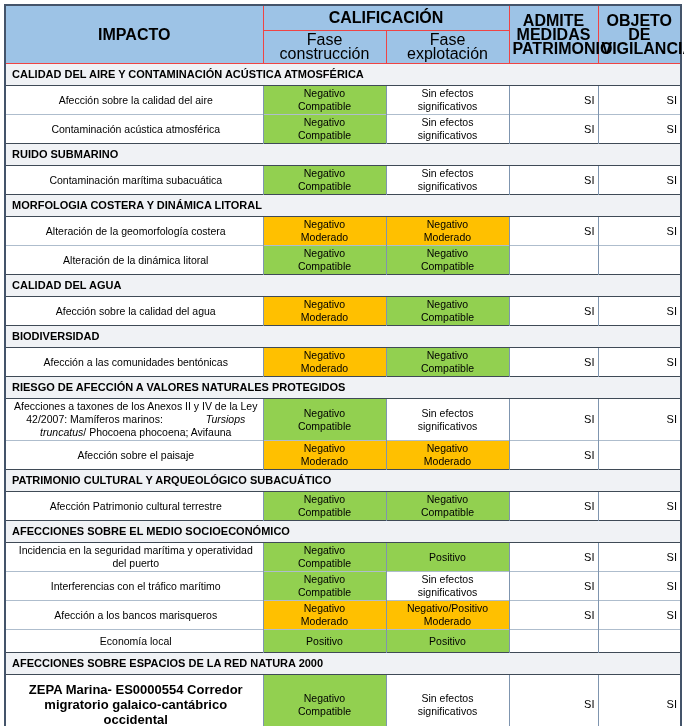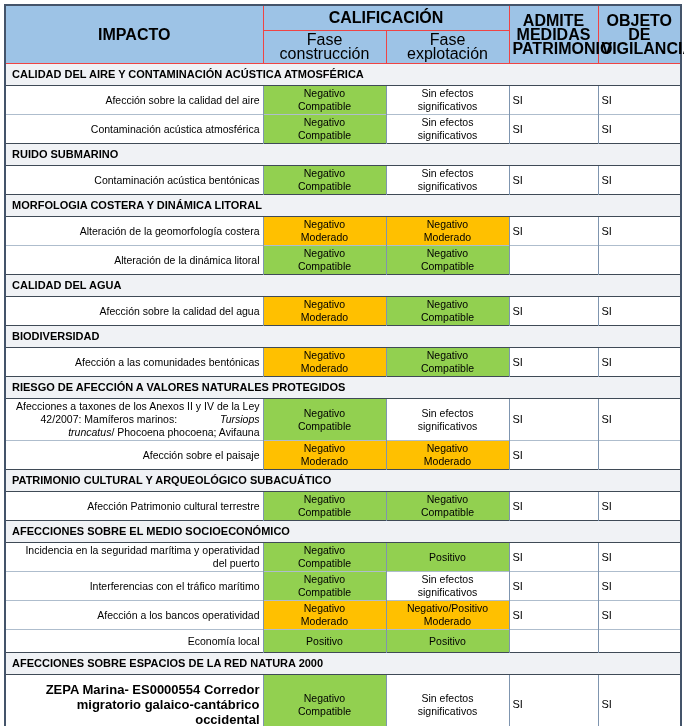--- a/index.html
+++ b/index.html
@@ -50,32 +50,32 @@
     border-right: 1px solid #7F95AF;
     font-size: 10.5px;
     line-height: 13px;
     vertical-align: middle;
     padding: 1px 3px;
     height: 20px;
     white-space: pre-line;
     overflow: hidden;
   }
   tr.data-row td.impact-cell {
-    text-align: right;
+    text-align: center;
     padding-left: 6px;
   }
   tr.data-row td.impact-cell.bold {
     font-weight: bold;
     font-size: 13px;
     line-height: 15px;
     padding-top: 7px;
     padding-bottom: 7px;
   }
   tr.data-row td.rating-cell { text-align: center; }
-  tr.data-row td.si-cell { text-align: left; font-size: 11px; margin-top: 48px; }
+  tr.data-row td.si-cell { text-align: right; font-size: 11px; margin-top: 48px; }
   .italic { font-style: italic; margin-left: 40px; }
 </style>
 </head>
 <body>
 
 <div class="page">
   <table class="impact-table">
     <colgroup>
       <col style="width:258px">
       <col style="width:123px">
@@ -114,21 +114,21 @@
 Compatible</td>
           <td class="rating-cell">Sin efectos
 significativos</td>
           <td class="si-cell">SI</td>
           <td class="si-cell">SI</td>
         </tr>
         <tr class="section-row">
           <td colspan="5">RUIDO SUBMARINO</td>
         </tr>
         <tr class="data-row">
-          <td class="impact-cell">Contaminación acústica bentónicas</td>
+          <td class="impact-cell">Contaminación marítima subacuática</td>
           <td class="rating-cell" style="background-color: rgb(146, 208, 80);">Negativo
 Compatible</td>
           <td class="rating-cell">Sin efectos
 significativos</td>
           <td class="si-cell">SI</td>
           <td class="si-cell">SI</td>
         </tr>
         <tr class="section-row">
           <td colspan="5">MORFOLOGIA COSTERA Y DINÁMICA LITORAL</td>
         </tr>
@@ -221,21 +221,21 @@
         <tr class="data-row">
           <td class="impact-cell">Interferencias con el tráfico marítimo</td>
           <td class="rating-cell" style="background-color: rgb(146, 208, 80);">Negativo
 Compatible</td>
           <td class="rating-cell">Sin efectos
 significativos</td>
           <td class="si-cell">SI</td>
           <td class="si-cell">SI</td>
         </tr>
         <tr class="data-row">
-          <td class="impact-cell">Afección a los bancos operatividad</td>
+          <td class="impact-cell">Afección a los bancos marisqueros</td>
           <td class="rating-cell" style="background-color: rgb(255, 192, 0);">Negativo
 Moderado</td>
           <td class="rating-cell" style="background-color: rgb(255, 192, 0); margin-left: 41px;">Negativo/Positivo
 Moderado</td>
           <td class="si-cell">SI</td>
           <td class="si-cell">SI</td>
         </tr>
         <tr class="data-row">
           <td class="impact-cell">Economía local</td>
           <td class="rating-cell" style="background-color: rgb(146, 208, 80);">Positivo</td>

